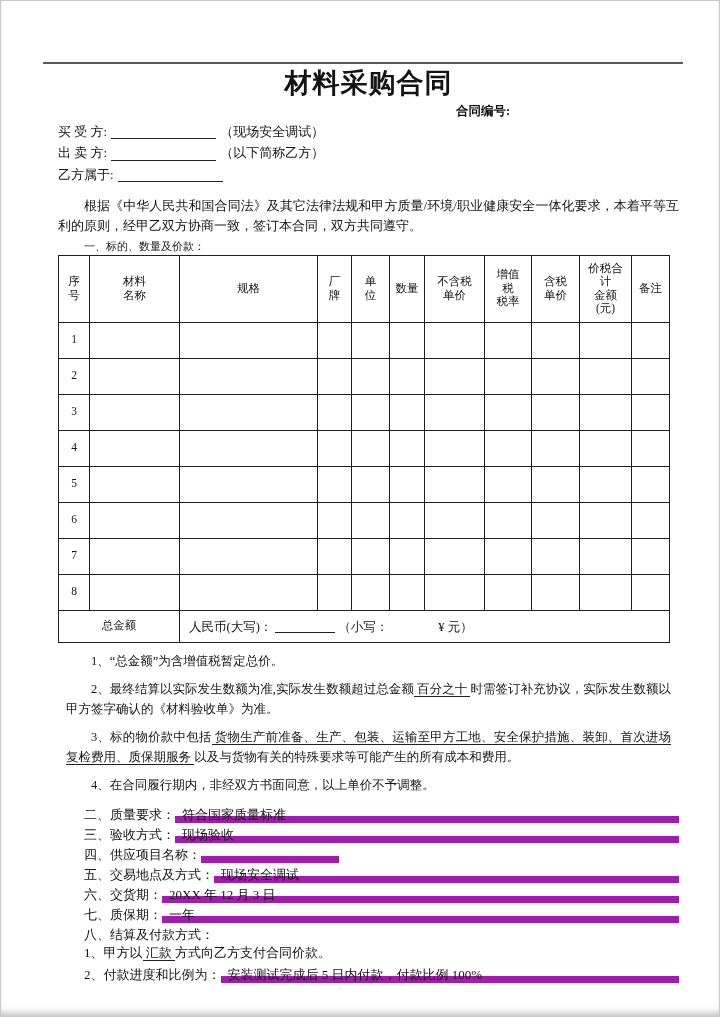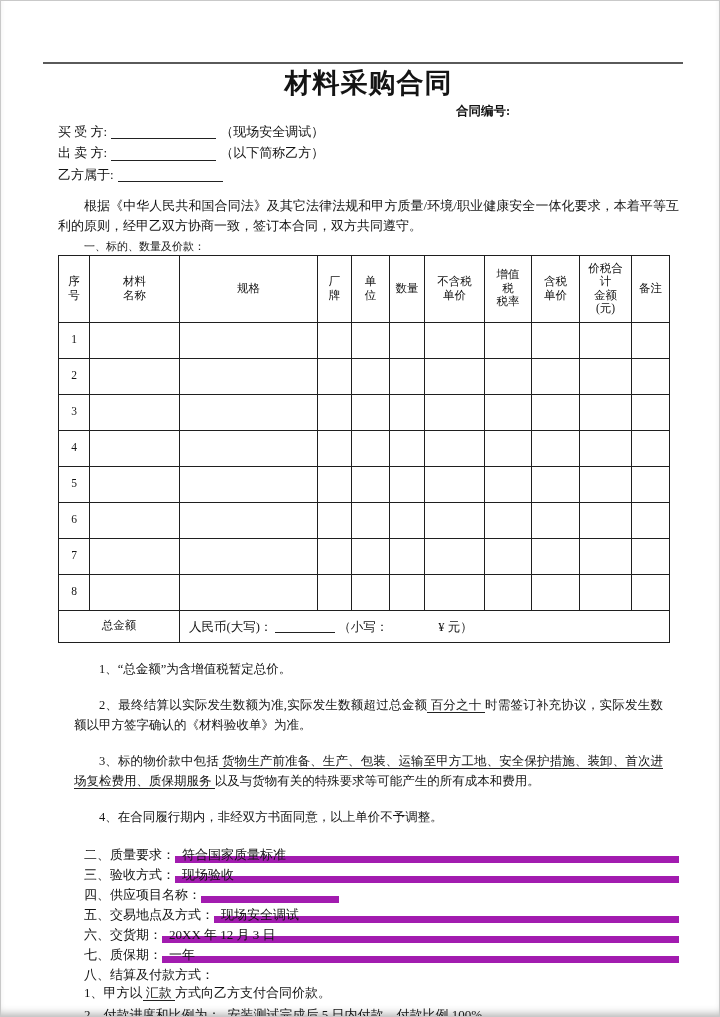--- a/index.html
+++ b/index.html
@@ -22,21 +22,21 @@
   .sec-heading{font-size:11px;line-height:18px;padding-left:26px;}
   table.goods{border-collapse:collapse;table-layout:fixed;width:611px;margin-top:0;}
   table.goods th,table.goods td{border:1px solid #1f1f1f;padding:0;text-align:center;
         vertical-align:middle;font-weight:normal;font-size:11.5px;line-height:13.5px;white-space:pre-line;}
   tr.hrow th{height:66px;}
   td.c,td.rn{height:35px;}
   td.rn{font-size:11.5px;}
   tr.trow td{height:31px;}
   .t-label{font-size:12.5px;}
   .t-rmb{text-align:left !important;padding-left:9px !important;font-size:12.5px !important;white-space:pre !important;}
-  .note{margin:16px;font-size:12.5px;line-height:20px;text-indent:2em;text-align:justify;}
+  .note{margin:8px;font-size:12.5px;line-height:20px;text-indent:2em;text-align:justify;}
   .notes{margin-top:4px;}
   .useg{border-bottom:1px solid #222;}
   .clause{display:flex;align-items:flex-end;height:20px;padding-left:26px;font-size:13px;box-sizing:border-box;}
   .clabel{white-space:pre;line-height:17px;}
   .cvalue{border-bottom:7px solid #a21caf;height:17px;line-height:17px;padding-left:7px;white-space:pre;box-sizing:border-box;}
   .fill{flex:1;}
   .short{width:138px;}
   .pline{margin:0;padding-left:26px;font-size:13px;line-height:20px;}
 </style>
 </head>

